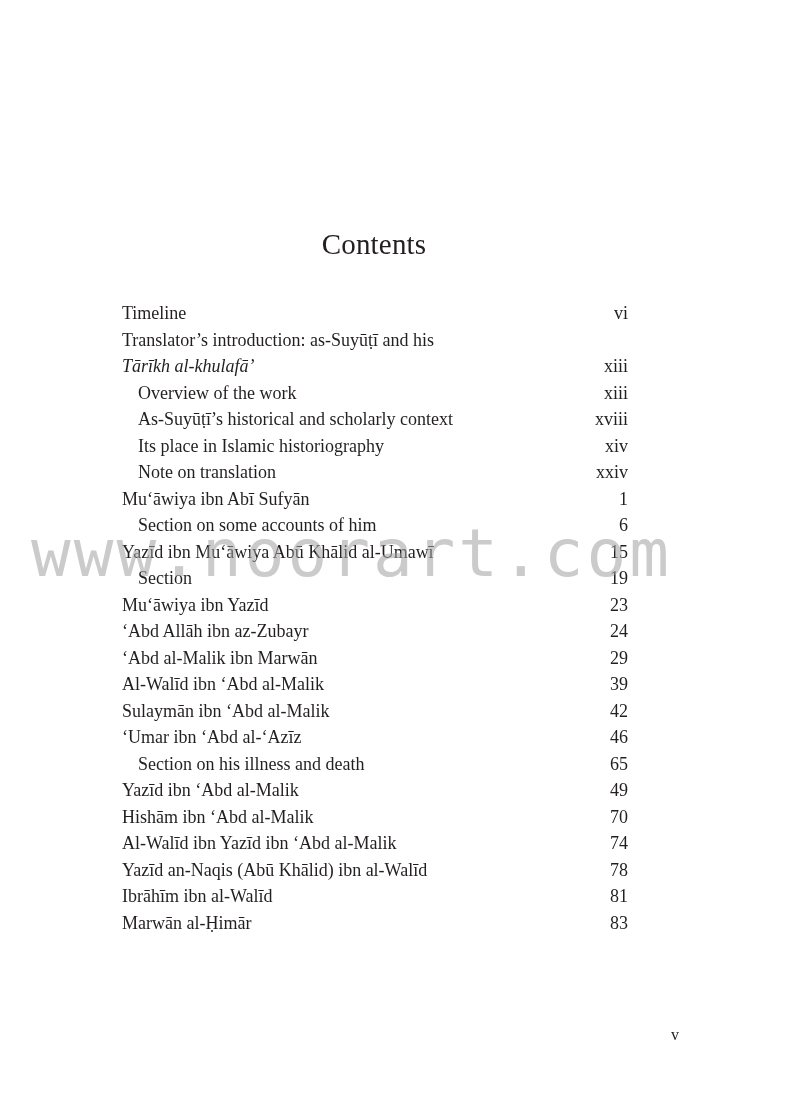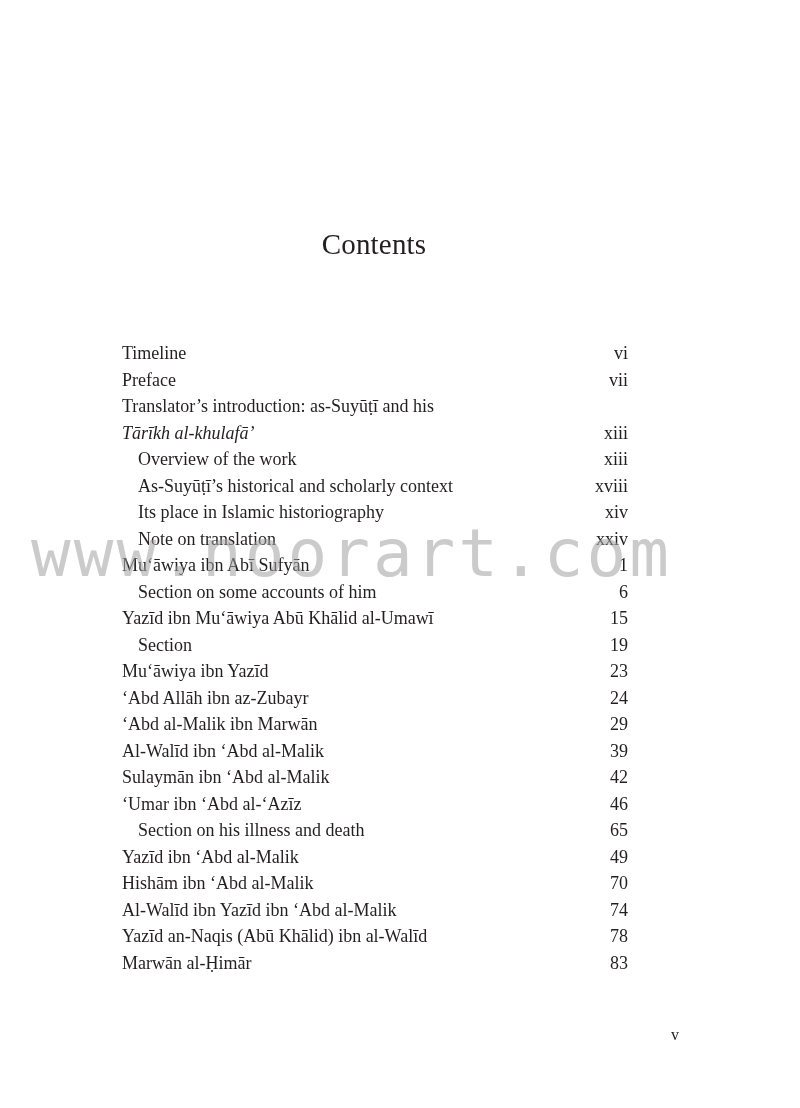--- a/index.html
+++ b/index.html
@@ -1,20 +1,20 @@
 <!DOCTYPE html>
 <html><head>
 <meta charset="utf-8">
 <style>
   html, body { margin: 0; padding: 0; background: #ffffff; }
   body { width: 800px; height: 1108px; position: relative; overflow: hidden;
          font-family: "DejaVu Serif", "Liberation Serif", serif; color: #231f20; }
   .title { position: absolute; top: 228px; left: 0; width: 748px; text-align: center;
            font-size: 29px; font-family: "Liberation Serif", serif; letter-spacing: 0.2px; }
-  .toc { position: absolute; top: 300px; left: 122px; width: 514px; margin-top: 40px; }
+  .toc { position: absolute; top: 300px; left: 122px; width: 514px; }
   .row { position: relative; height: 26.5px; line-height: 26.5px; font-size: 18px;
          font-family: "Liberation Serif", serif; white-space: nowrap; }
   .row .label { position: absolute; left: 0; }
   .row.sub .label { left: 16px; }
   .row .label.italic { font-style: italic; text-align: right; }
   .row .page { position: absolute; right: 8px; }
   .folio { position: absolute; top: 1026px; left: 671px; font-size: 16px;
            font-family: "Liberation Serif", serif; }
   .watermark { position: absolute; top: 522px; left: 0; width: 800px; height: 64px;
                font-family: "DejaVu Sans Mono", "Liberation Mono", monospace;
@@ -23,24 +23,20 @@
 </style>
 </head>
 <body>
 
 <div class="title">Contents</div>
 
 <div class="toc">
   <div class="row">
     <span class="label">Timeline</span>
     <span class="page">vi</span>
-  </div>
-  <div class="row">
-    <span class="label">Preface</span>
-    <span class="page">vii</span>
   </div>
   <div class="row">
     <span class="label">Translator’s introduction: as-Suyūṭī and his</span>
     <span class="page"></span>
   </div>
   <div class="row">
     <span class="label italic">Tārīkh al-khulafā’</span>
     <span class="page">xiii</span>
   </div>
   <div class="row sub">
@@ -113,20 +109,24 @@
   </div>
   <div class="row">
     <span class="label">Al-Walīd ibn Yazīd ibn ‘Abd al-Malik</span>
     <span class="page">74</span>
   </div>
   <div class="row">
     <span class="label">Yazīd an-Naqis (Abū Khālid) ibn al-Walīd</span>
     <span class="page">78</span>
   </div>
   <div class="row">
+    <span class="label">Ibrāhīm ibn al-Walīd</span>
+    <span class="page">81</span>
+  </div>
+  <div class="row">
     <span class="label">Marwān al-Ḥimār</span>
     <span class="page">83</span>
   </div>
 </div>
 
 <div class="watermark">www.noorart.com</div>
 
 <div class="folio">v</div>
 
 </body></html>

